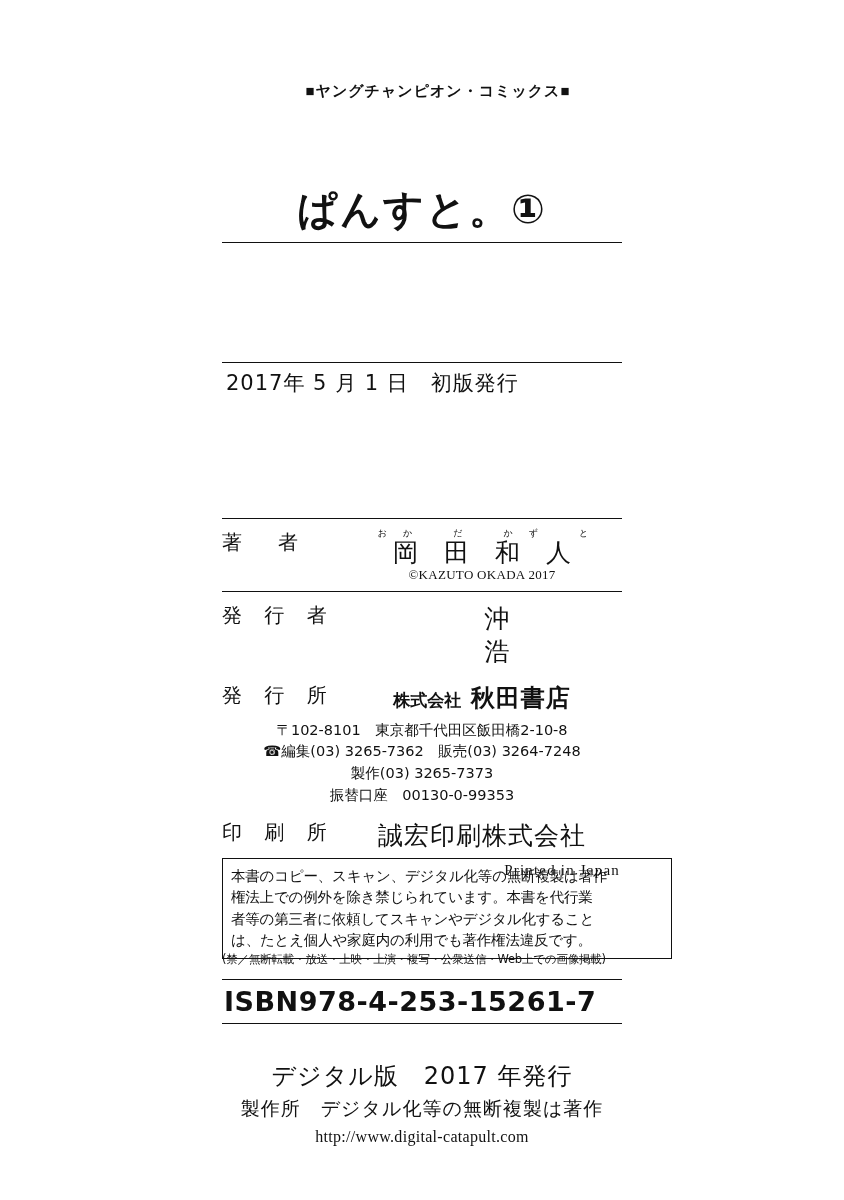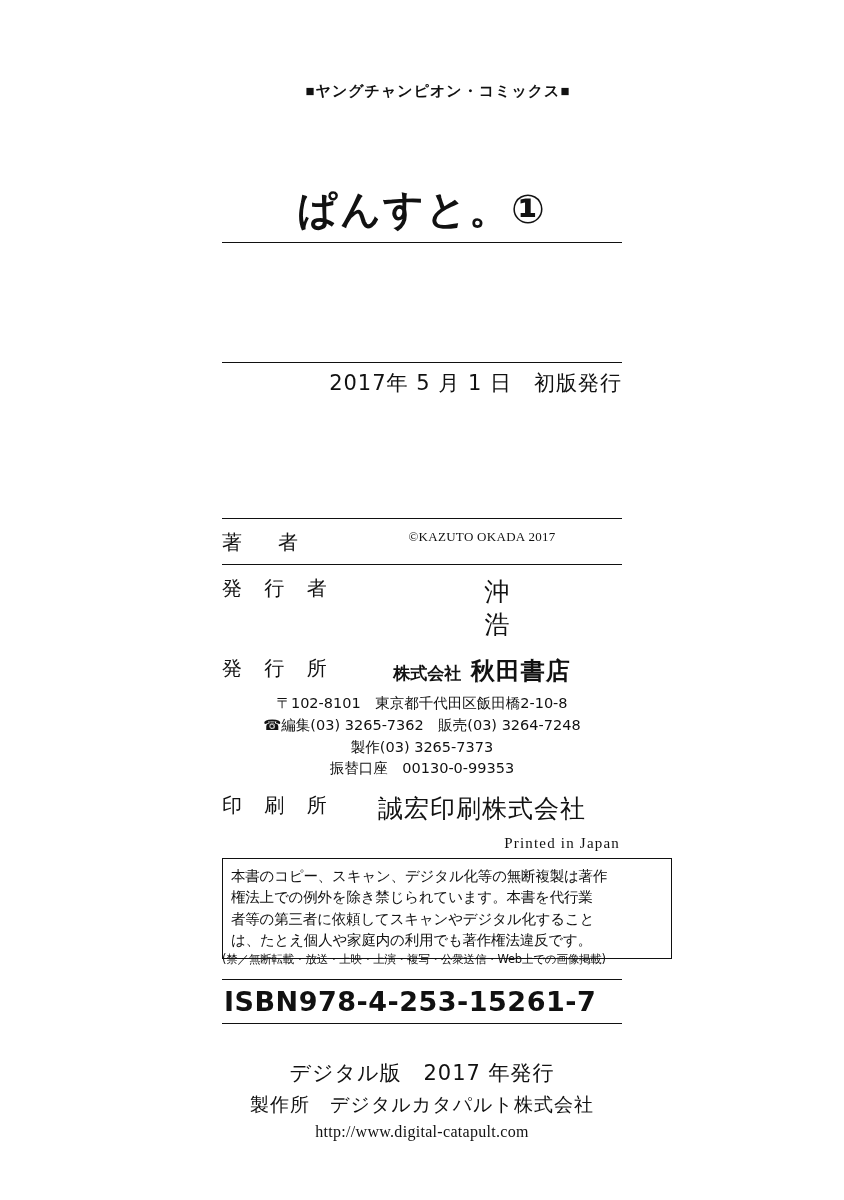--- a/index.html
+++ b/index.html
@@ -66,21 +66,20 @@
   .date-rule-top {
     border-bottom: 1.3px solid #111;
     width: 400px;
   }
   .date-text {
     margin-top: 6px;
     font-family: "DejaVu Sans", sans-serif;
     font-size: 21px;
     letter-spacing: 1px;
     padding-left: 4px;
-    text-align: right;
   }
 
   
   .colophon {
     position: absolute;
     top: 518px;
     left: 222px;
     width: 400px;
   }
   .colophon-rule {
@@ -225,21 +224,21 @@
   
   .digital {
     position: absolute;
     top: 1058px;
     left: 0;
     width: 844px;
     text-align: center;
     font-family: "DejaVu Sans", sans-serif;
   }
   .digital .d1 {
-    font-size: 21px;
+    font-size: 24px;
     letter-spacing: 1px;
     line-height: 1.5;
   }
   .digital .d2 {
     font-size: 19px;
     letter-spacing: 1px;
     line-height: 1.5;
   }
   .digital .d3 {
     font-family: "Liberation Serif", serif;
@@ -264,20 +263,24 @@
     <div class="date-rule-top"></div>
     <div class="date-text">2017年 5 月 1 日　初版発行</div>
   </div>
 
   <div class="colophon">
     <div class="colophon-rule"></div>
 
     <div class="row">
       <div class="label">著　者</div>
       <div class="value">
+        <div class="ruby-wrap">
+          <div class="ruby-line">おか　だ　かず　と</div>
+          <div class="author-name">岡 田 和 人</div>
+        </div>
         <div class="copyright-line">©KAZUTO OKADA 2017</div>
       </div>
     </div>
 
     <div class="colophon-rule" style="margin-top:8px;"></div>
 
     <div class="row">
       <div class="label">発 行 者</div>
       <div class="value">
         <div class="pub-person">沖　　　浩</div>
@@ -317,17 +320,17 @@
   <div class="notice-sub">(禁／無断転載・放送・上映・上演・複写・公衆送信・Web上での画像掲載)</div>
 
   <div class="isbn-wrap">
     <div class="isbn-rule-top"></div>
     <div class="isbn">ISBN978-4-253-15261-7</div>
     <div class="isbn-rule-bottom"></div>
   </div>
 
   <div class="digital">
     <div class="d1">デジタル版　2017 年発行</div>
-    <div class="d2">製作所　デジタルカタパルト株式会社</div>
+    <div class="d2">製作所　デジタル化等の無断複製は著作</div>
     <div class="d3">http://www.digital-catapult.com</div>
   </div>
 
 </div>
 
 </body></html>

